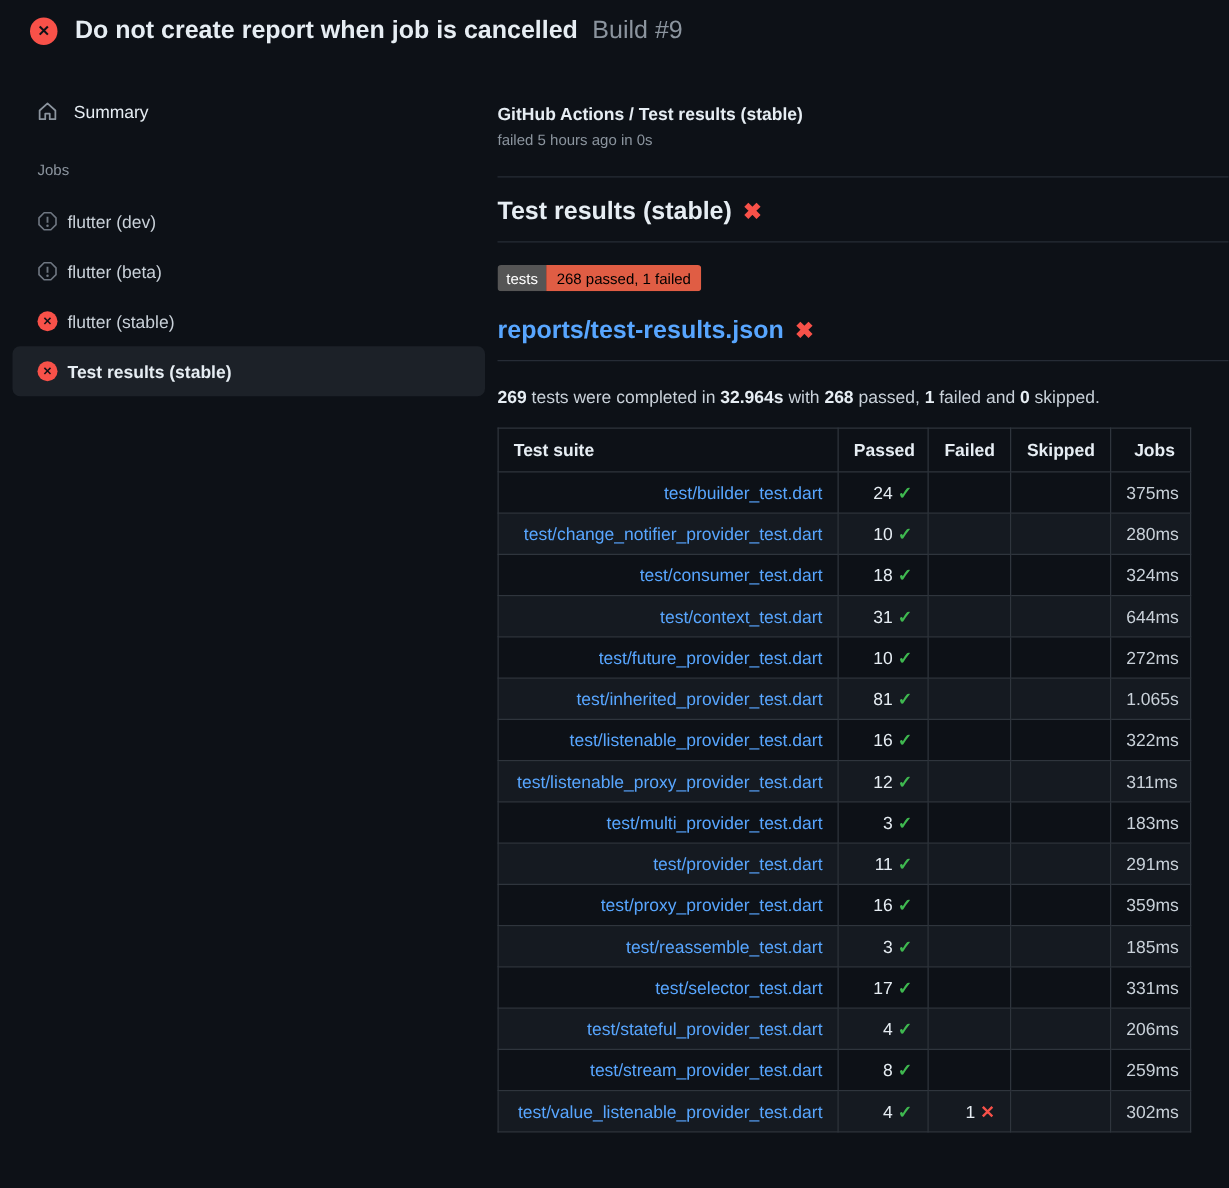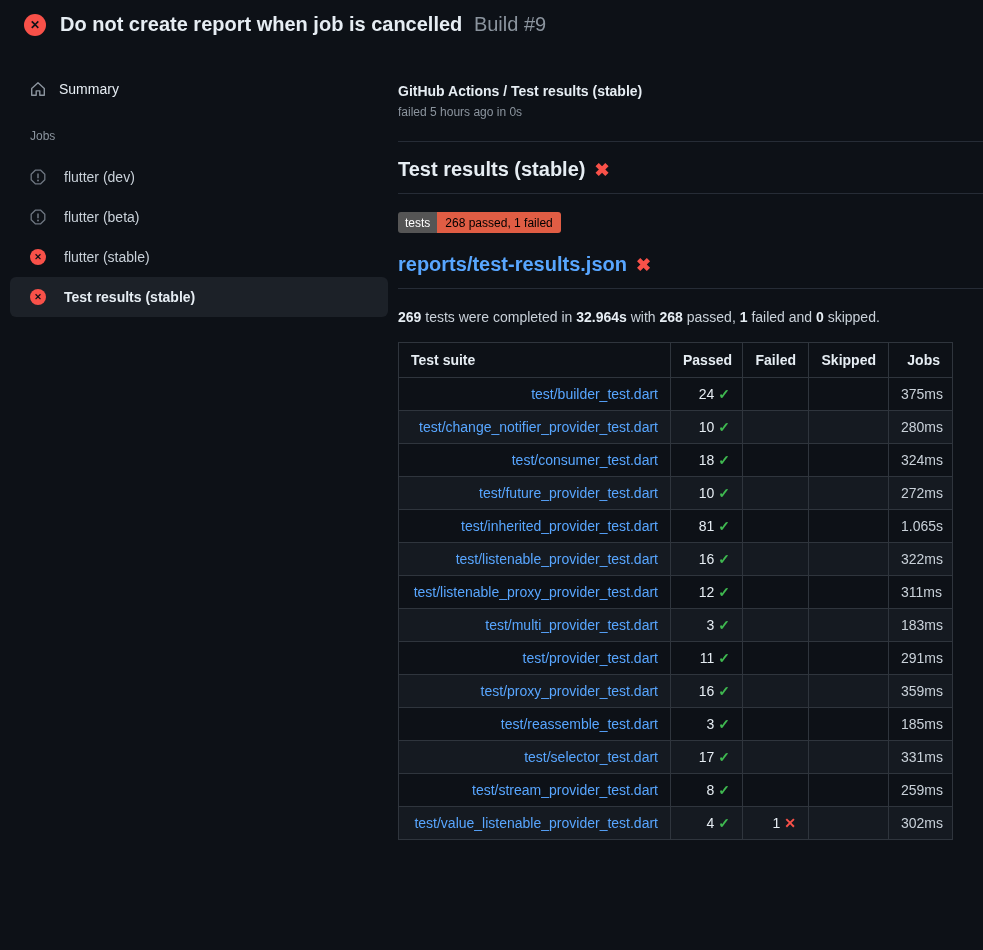--- a/index.html
+++ b/index.html
@@ -21,21 +21,21 @@
     font-weight:700;font-size:12px;line-height:1;
   }
   .page-title{font-size:20px;font-weight:700;color:var(--fg-bright);margin:0;white-space:nowrap}
   .build-label{font-size:20px;font-weight:400;color:var(--muted);margin-left:6px}
   
   .layout{display:flex;align-items:flex-start}
   .sidebar{width:398px;min-width:398px;padding-top:24px}
   .side-summary{display:flex;align-items:center;gap:13px;height:32px;margin:0 10px;padding:0 20px;
     border-radius:6px;font-size:14px;color:var(--fg-bright);cursor:pointer}
   .jobs-label{color:var(--muted);font-size:12px;padding:0 30px;margin-top:24px;margin-bottom:14px}
-  .side-item{display:flex;align-items:center;gap:18px;height:40px;margin:0 10px;padding:0 20px;
+  .side-item{display:flex;align-items:center;gap:8px;height:40px;margin:0 10px;padding:0 20px;
     border-radius:6px;font-size:14px;color:var(--fg);cursor:pointer}
   .side-item.selected{background:var(--selbg);color:var(--fg-bright);font-weight:700}
   .sicon{width:16px;height:16px;min-width:16px;display:flex;align-items:center;justify-content:center}
   .sicon.failed{border-radius:50%;background:var(--red);color:#0d1117;font-size:9px;font-weight:700;line-height:1}
   
   .main{width:601px;padding-top:34px}
   .breadcrumb{font-size:14px;font-weight:700;color:var(--fg-bright)}
   .status-line{font-size:12px;color:var(--muted);margin-top:6px}
   .divider{border:0;border-top:1px solid var(--border);margin:22px 0 0 0}
   .section-h{margin:16px 0 0 0;font-size:20px;font-weight:700;color:var(--fg-bright);
@@ -171,20 +171,27 @@
             <td>280ms</td>
           </tr>
           <tr>
             <td><a class="suite-link">test/consumer_test.dart</a></td>
             <td><span class="num">18</span><span class="check">✓</span></td>
             <td></td>
             <td></td>
             <td>324ms</td>
           </tr>
           <tr>
+            <td><a class="suite-link">test/context_test.dart</a></td>
+            <td><span class="num">31</span><span class="check">✓</span></td>
+            <td></td>
+            <td></td>
+            <td>644ms</td>
+          </tr>
+          <tr>
             <td><a class="suite-link">test/future_provider_test.dart</a></td>
             <td><span class="num">10</span><span class="check">✓</span></td>
             <td></td>
             <td></td>
             <td>272ms</td>
           </tr>
           <tr>
             <td><a class="suite-link">test/inherited_provider_test.dart</a></td>
             <td><span class="num">81</span><span class="check">✓</span></td>
             <td></td>
@@ -232,20 +239,27 @@
             <td></td>
             <td></td>
             <td>185ms</td>
           </tr>
           <tr>
             <td><a class="suite-link">test/selector_test.dart</a></td>
             <td><span class="num">17</span><span class="check">✓</span></td>
             <td></td>
             <td></td>
             <td>331ms</td>
+          </tr>
+          <tr>
+            <td><a class="suite-link">test/stateful_provider_test.dart</a></td>
+            <td><span class="num">4</span><span class="check">✓</span></td>
+            <td></td>
+            <td></td>
+            <td>206ms</td>
           </tr>
           <tr>
             <td><a class="suite-link">test/stream_provider_test.dart</a></td>
             <td><span class="num">8</span><span class="check">✓</span></td>
             <td></td>
             <td></td>
             <td>259ms</td>
           </tr>
           <tr>
             <td><a class="suite-link">test/value_listenable_provider_test.dart</a></td>

